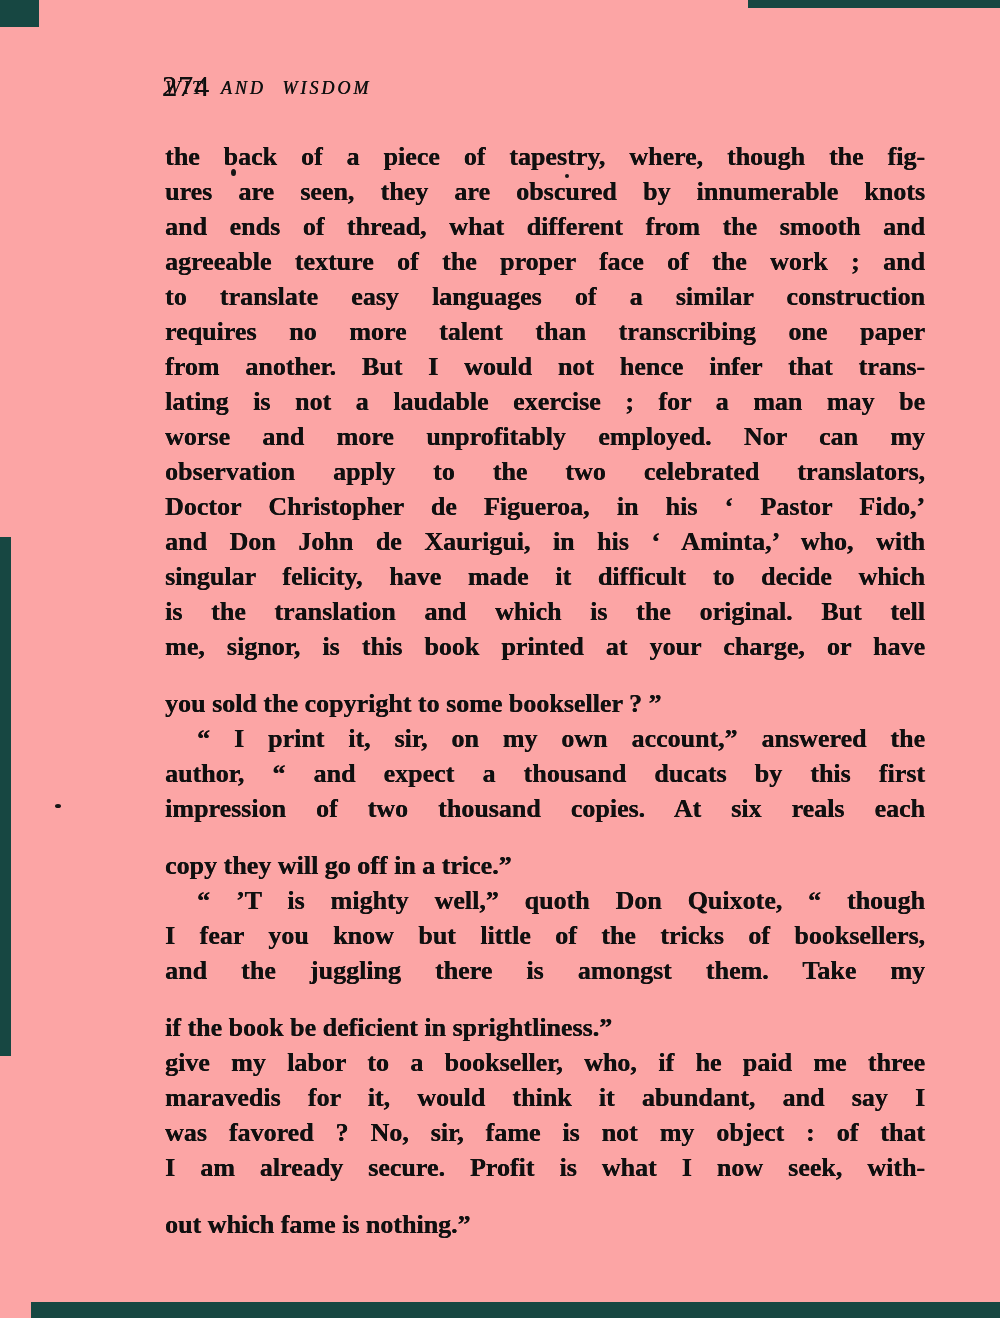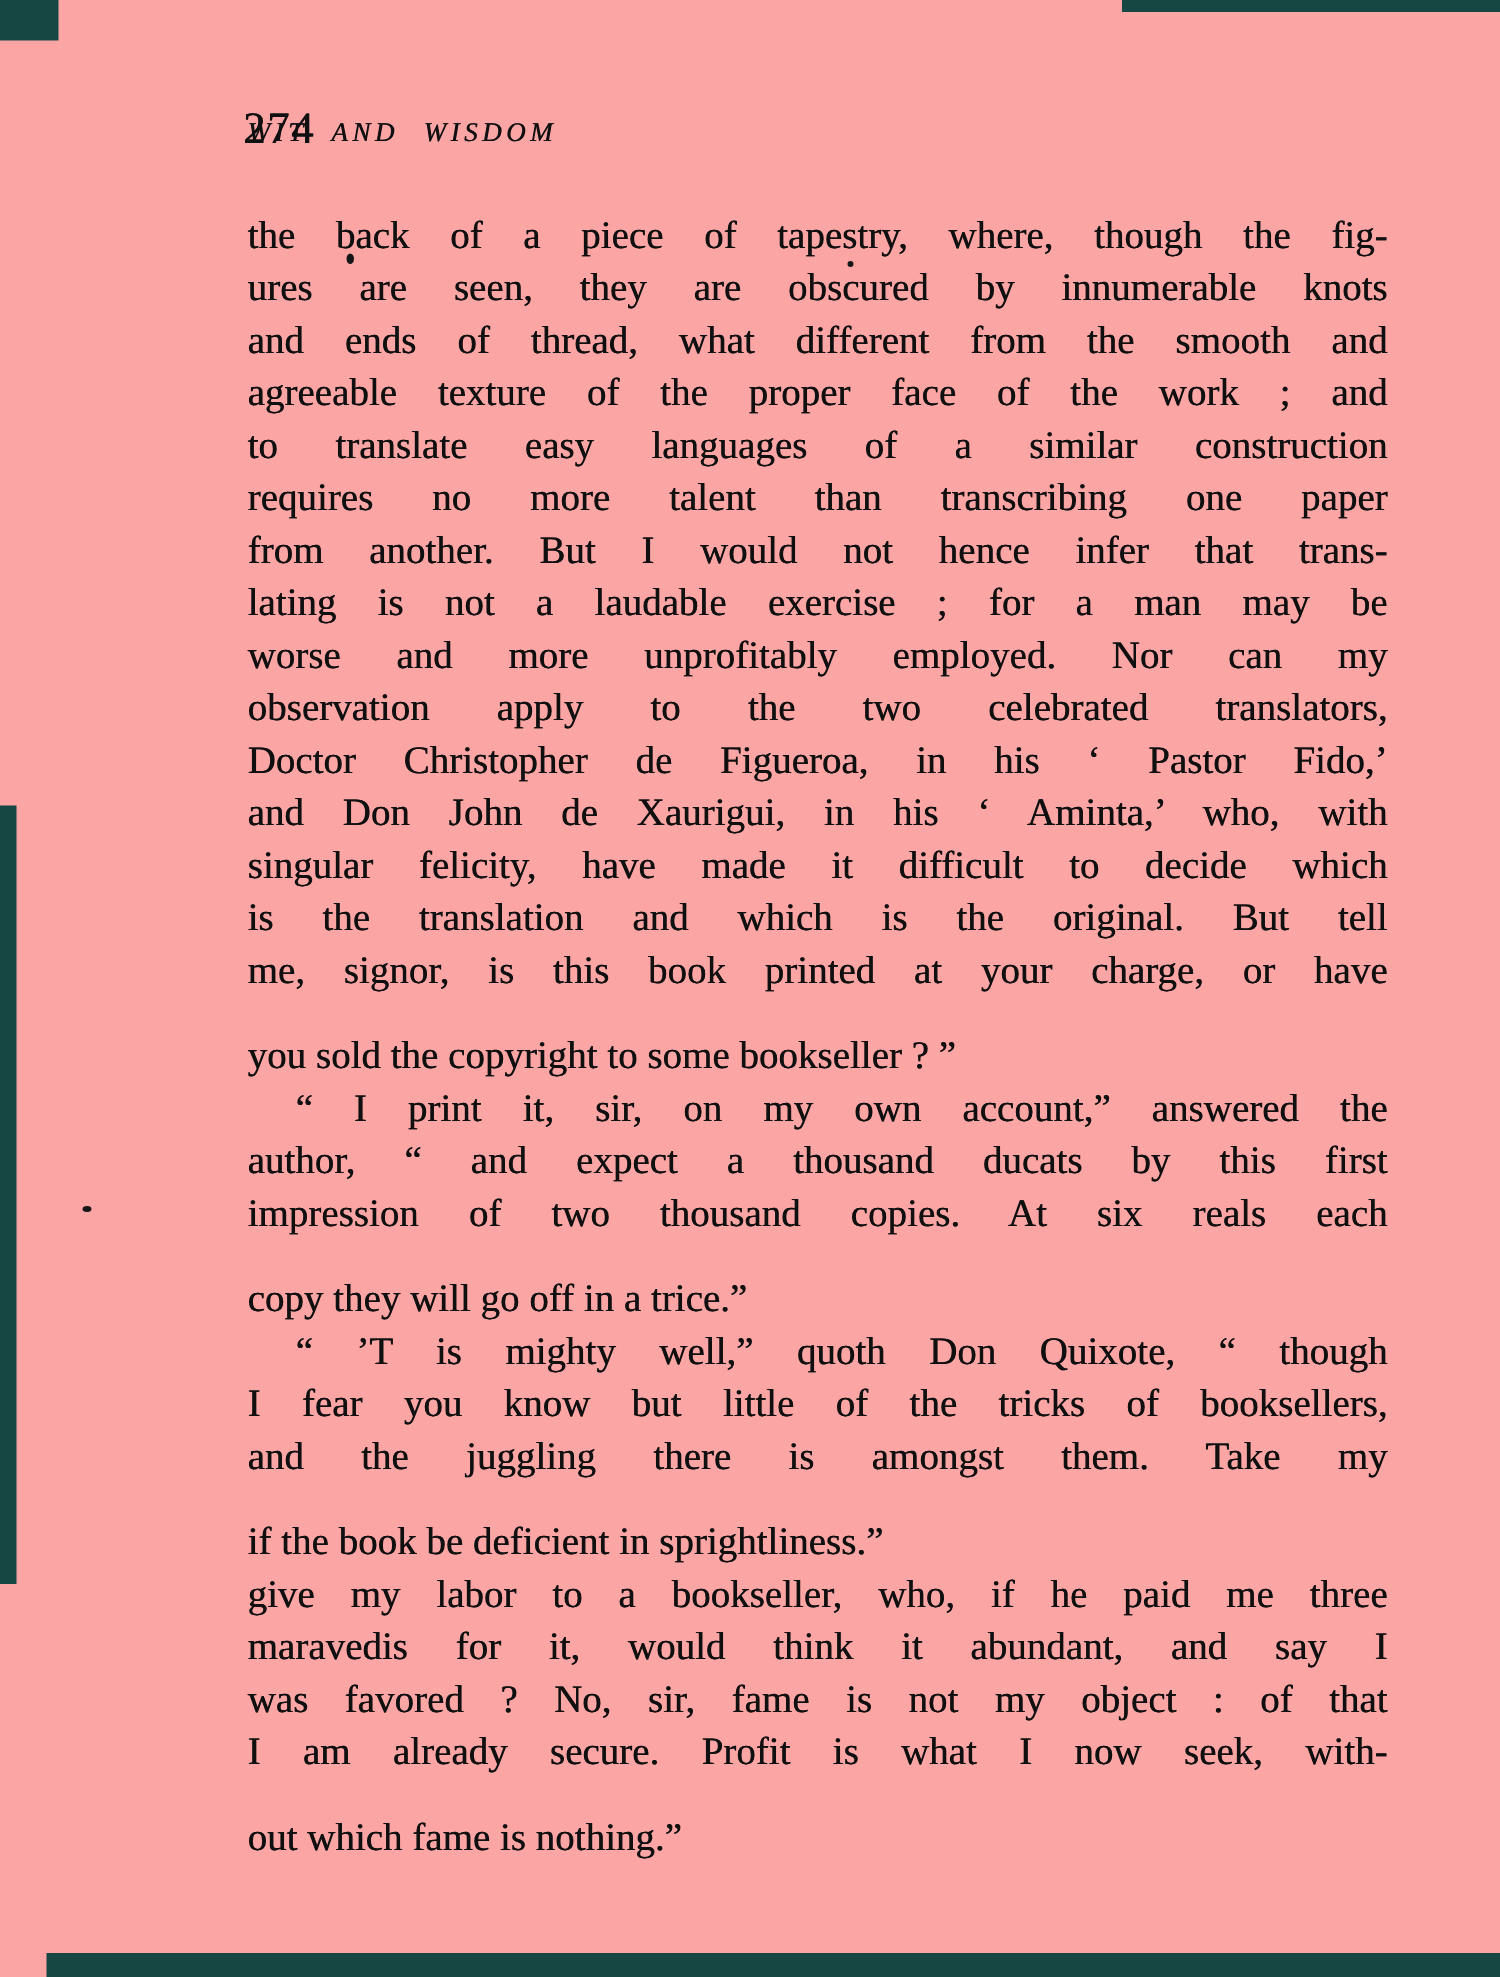--- a/index.html
+++ b/index.html
@@ -21,20 +21,21 @@
     font-size:18px;line-height:30px;letter-spacing:3px;word-spacing:9px;
     text-shadow:0.3px 0 0 currentColor;
   }
   .column{
     position:absolute;left:165px;top:139px;width:760px;
   }
   .line{
     height:35px;line-height:35px;font-size:26px;
     text-align:justify;text-align-last:justify;
     text-shadow:0.3px 0 0 currentColor;
+    font-weight:bold;
   }
   .line.last{text-align-last:left;margin-top:22px;}
   .line.indent{text-indent:32px;}
   .bar{position:absolute;}
   .speckle{position:absolute;background:#161616;border-radius:50%;}
 </style>
 </head>
 <body>
 
 <div class="page">

